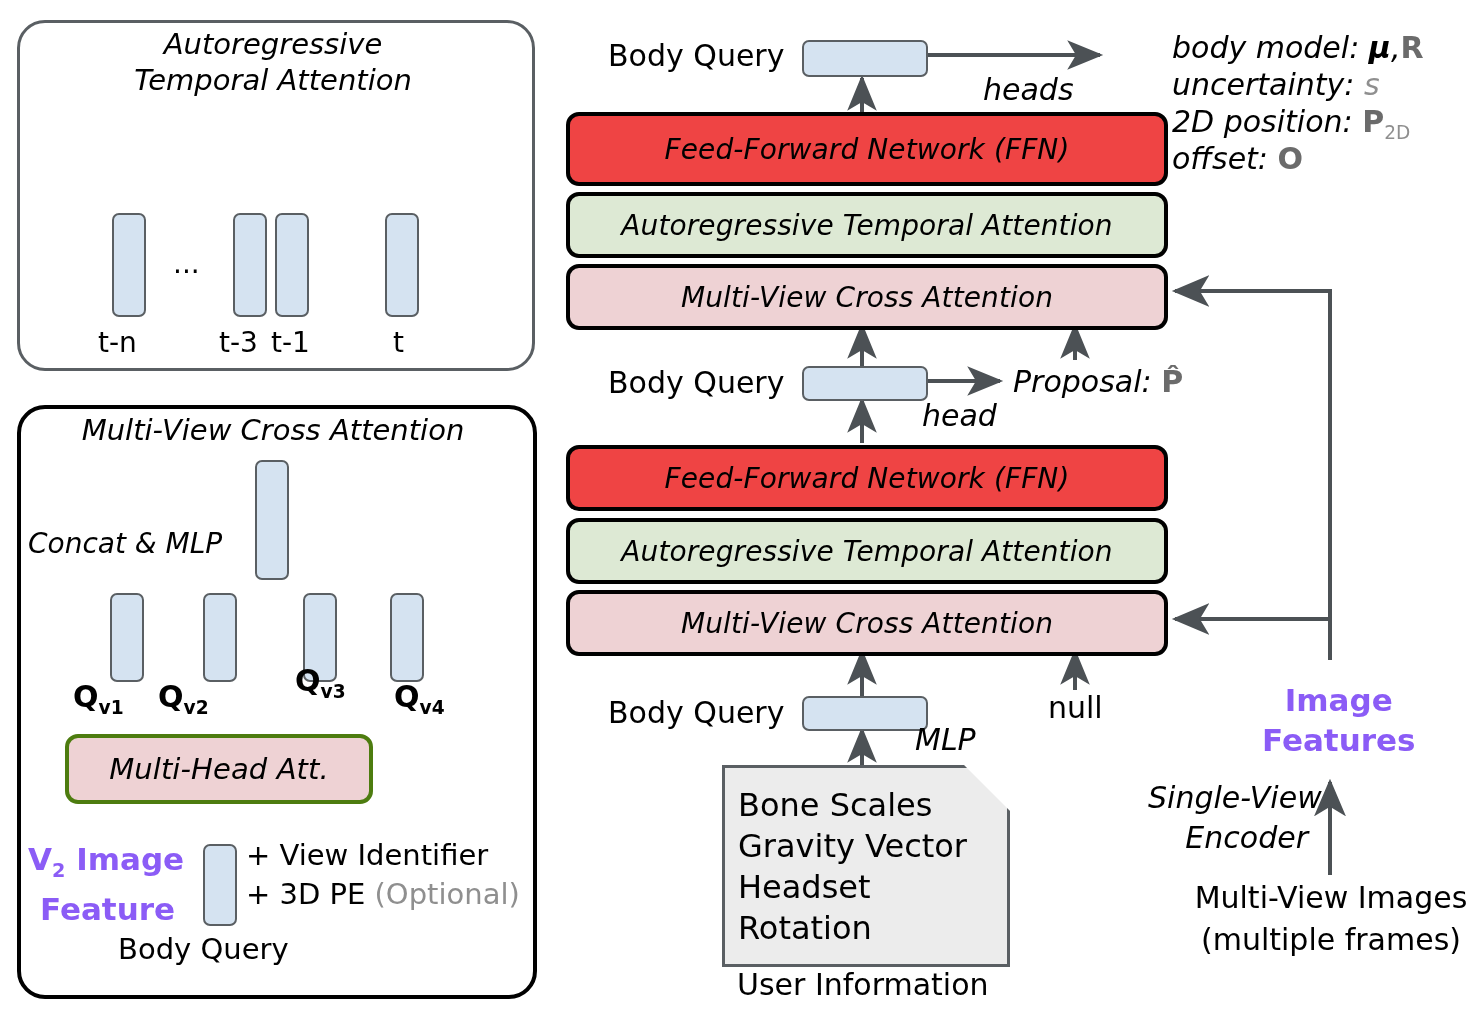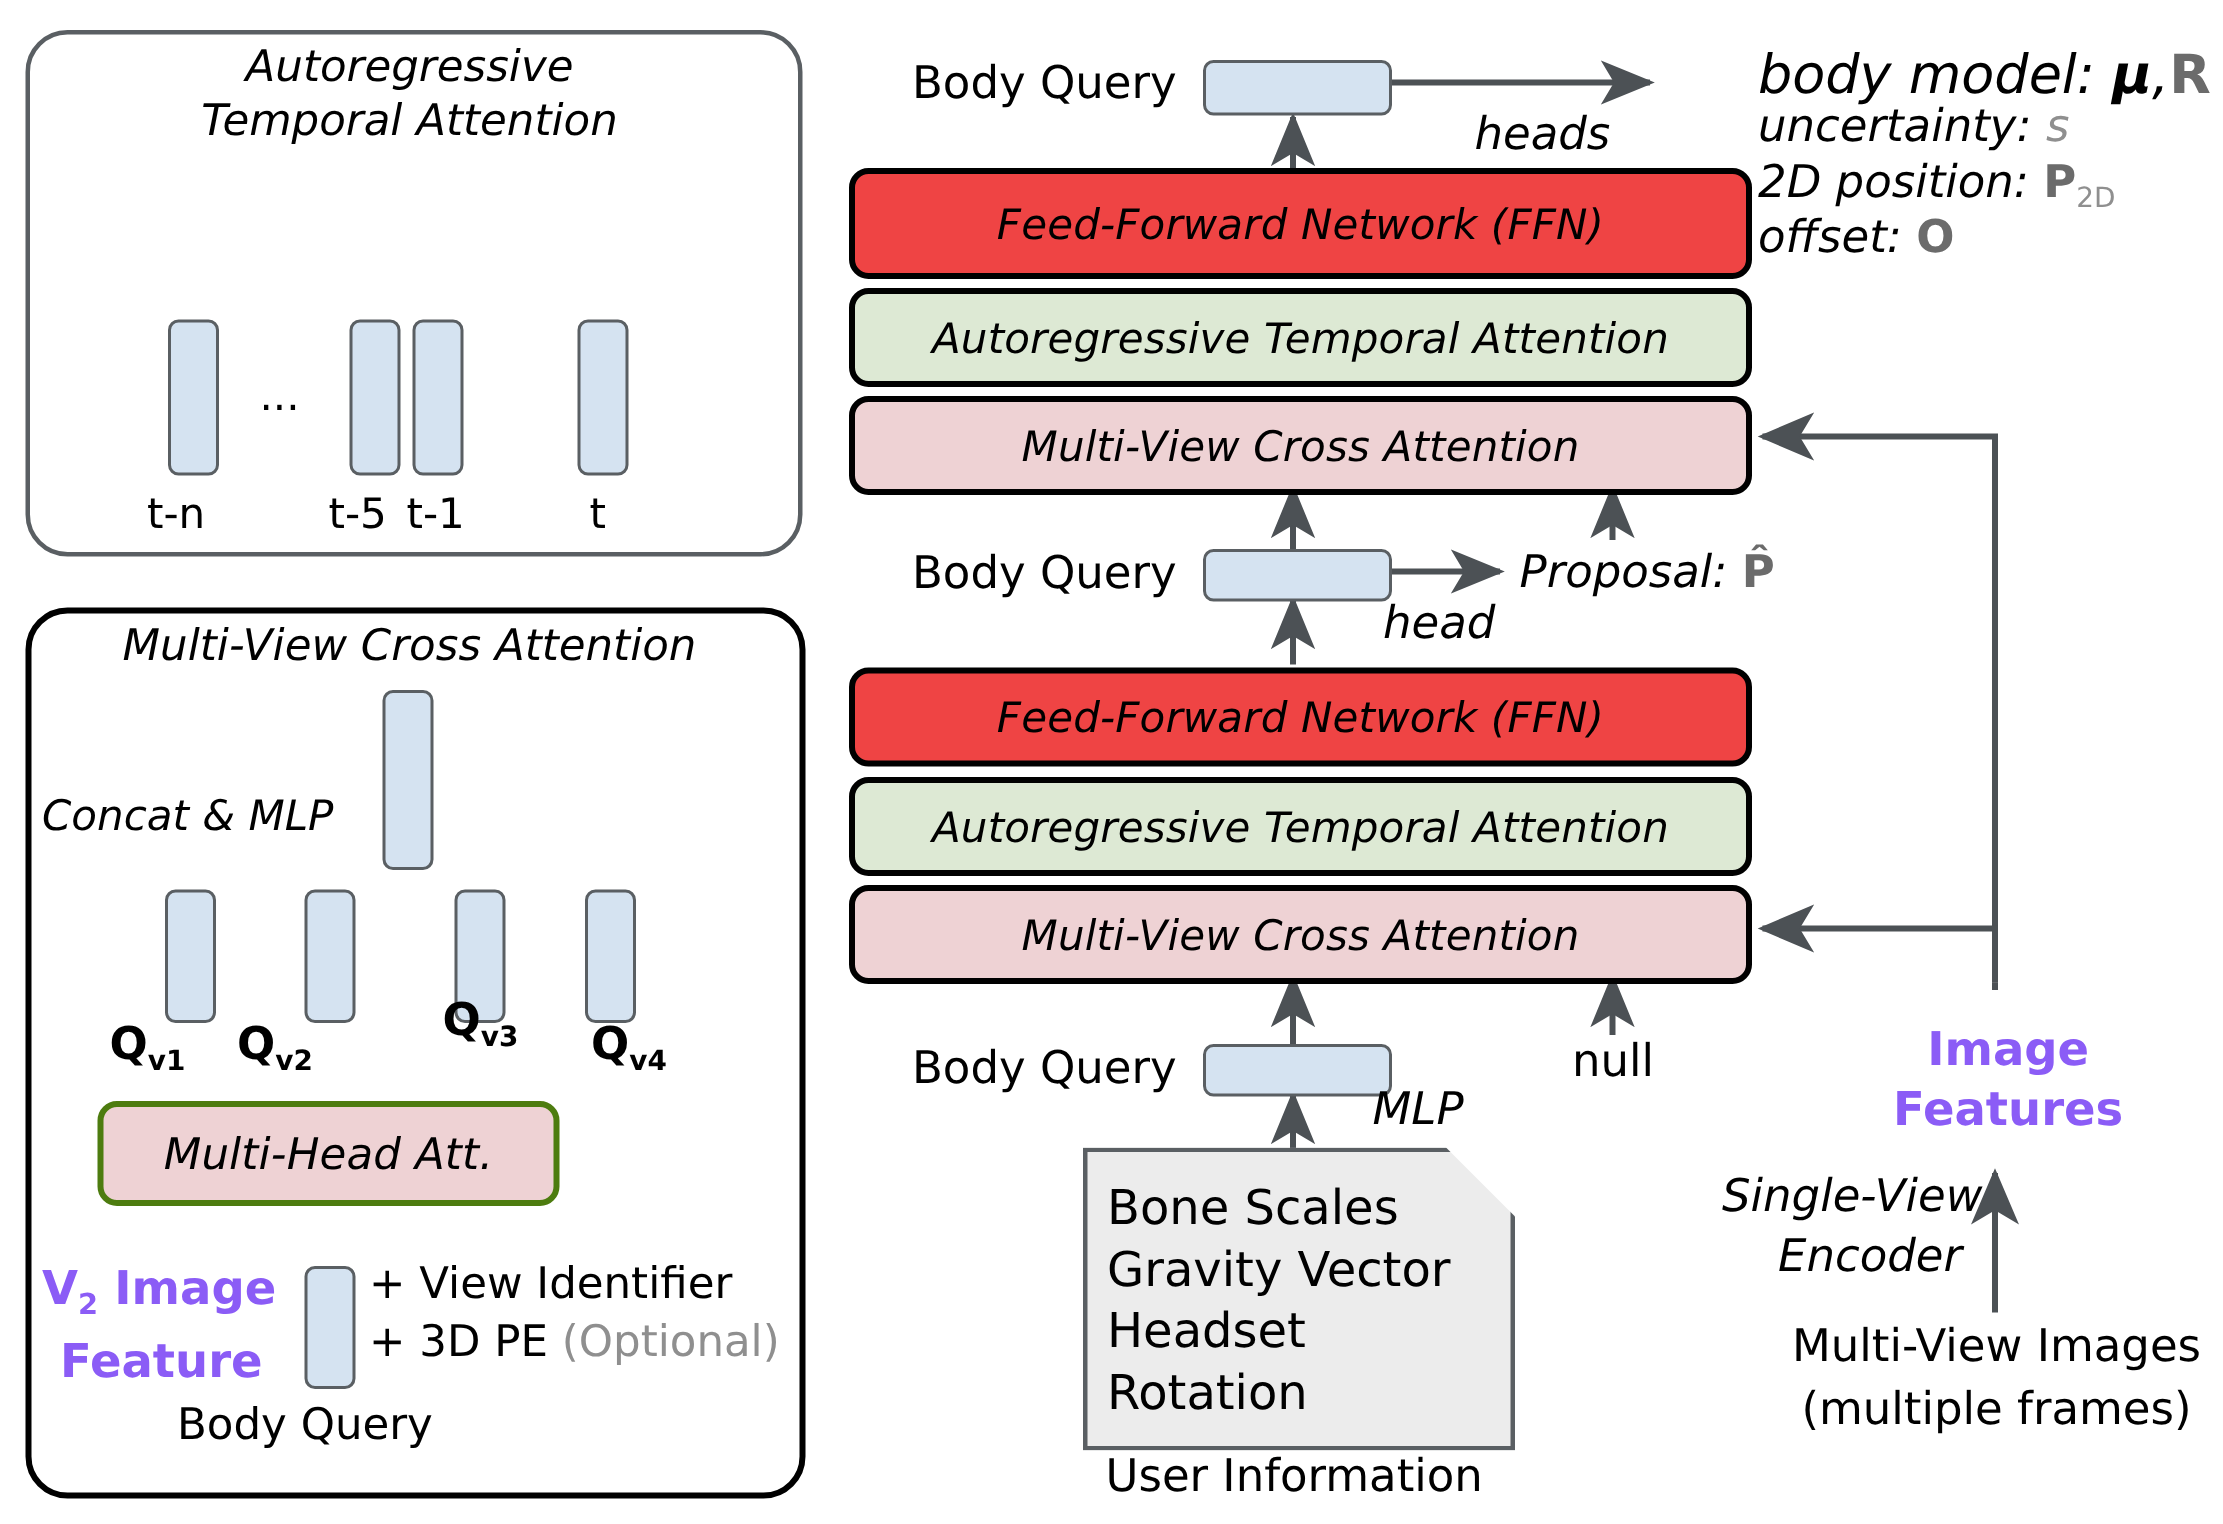--- a/index.html
+++ b/index.html
@@ -120,21 +120,21 @@
 Temporal Attention</div>
 
 <div class="tok" style="left:112px;top:213px;width:30px;height:100px;"></div>
 <div class="tok" style="left:233px;top:213px;width:30px;height:100px;"></div>
 <div class="tok" style="left:275px;top:213px;width:30px;height:100px;"></div>
 <div class="tok" style="left:385px;top:213px;width:30px;height:100px;"></div>
 
 <div class="lbl" style="left:173px;top:247px;">...</div>
 
 <div class="lbl" style="left:98px;top:326px;text-align:center;">t-n</div>
-<div class="lbl" style="left:219px;top:326px;">t-5</div>
+<div class="lbl" style="left:219px;top:326px;">t-3</div>
 <div class="lbl" style="left:271px;top:326px;">t-1</div>
 <div class="lbl" style="left:393px;top:326px;">t</div>
 
 <div class="panel-black" style="left:17px;top:405px;width:512px;height:586px;"></div>
 
 <div class="panel-title" style="left:37px;top:412px;width:472px;">Multi-View Cross Attention</div>
 
 <div class="tok" style="left:255px;top:460px;width:30px;height:116px;"></div>
 
 <div class="lbl-it" style="left:28px;top:527px;">Concat &amp; MLP</div>
@@ -199,21 +199,21 @@
 <div class="lbl" style="left:1048px;top:690px;font-size:30px;">null</div>
 
 <div class="doc" style="left:722px;top:765px;width:282px;height:196px;"></div>
 <div class="doc-txt" style="left:738px;top:785px;width:260px;">Bone Scales
 Gravity Vector
 Headset Rotation
 
 ...</div>
 <div class="lbl" style="left:737px;top:967px;font-size:30px;">User Information</div>
 
-<div class="lbl-it" style="left:1172px;top:30px;font-size:36px;">
+<div class="lbl-it" style="left:1172px;top:30px;font-size:30px;">
   <span>body model: </span><span class="bolder" style="font-style:italic;">μ</span><span>,</span><span class="bolder dim" style="font-style:normal;">R</span>
 </div>
 <div class="lbl-it" style="left:1172px;top:67px;font-size:30px;">
   <span>uncertainty: </span><span class="gray">s</span>
 </div>
 <div class="lbl-it" style="left:1172px;top:104px;font-size:30px;">
   <span>2D position: </span><span class="bolder dim" style="font-style:normal;">P</span><sub class="gray" style="font-style:normal;">2D</sub>
 </div>
 <div class="lbl-it" style="left:1172px;top:141px;font-size:30px;">
   <span>offset: </span><span class="bolder dim" style="font-style:normal;">O</span>

